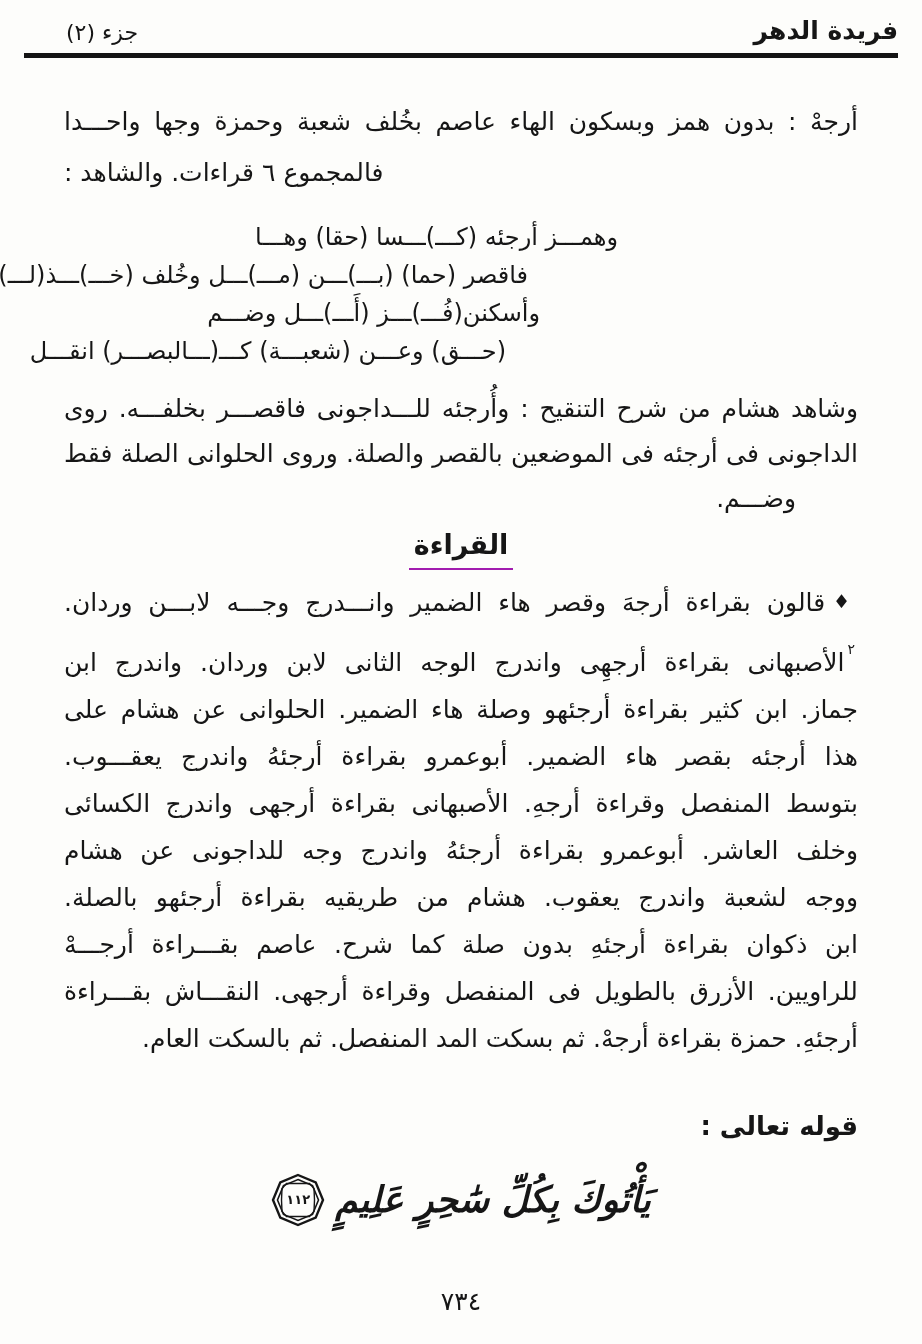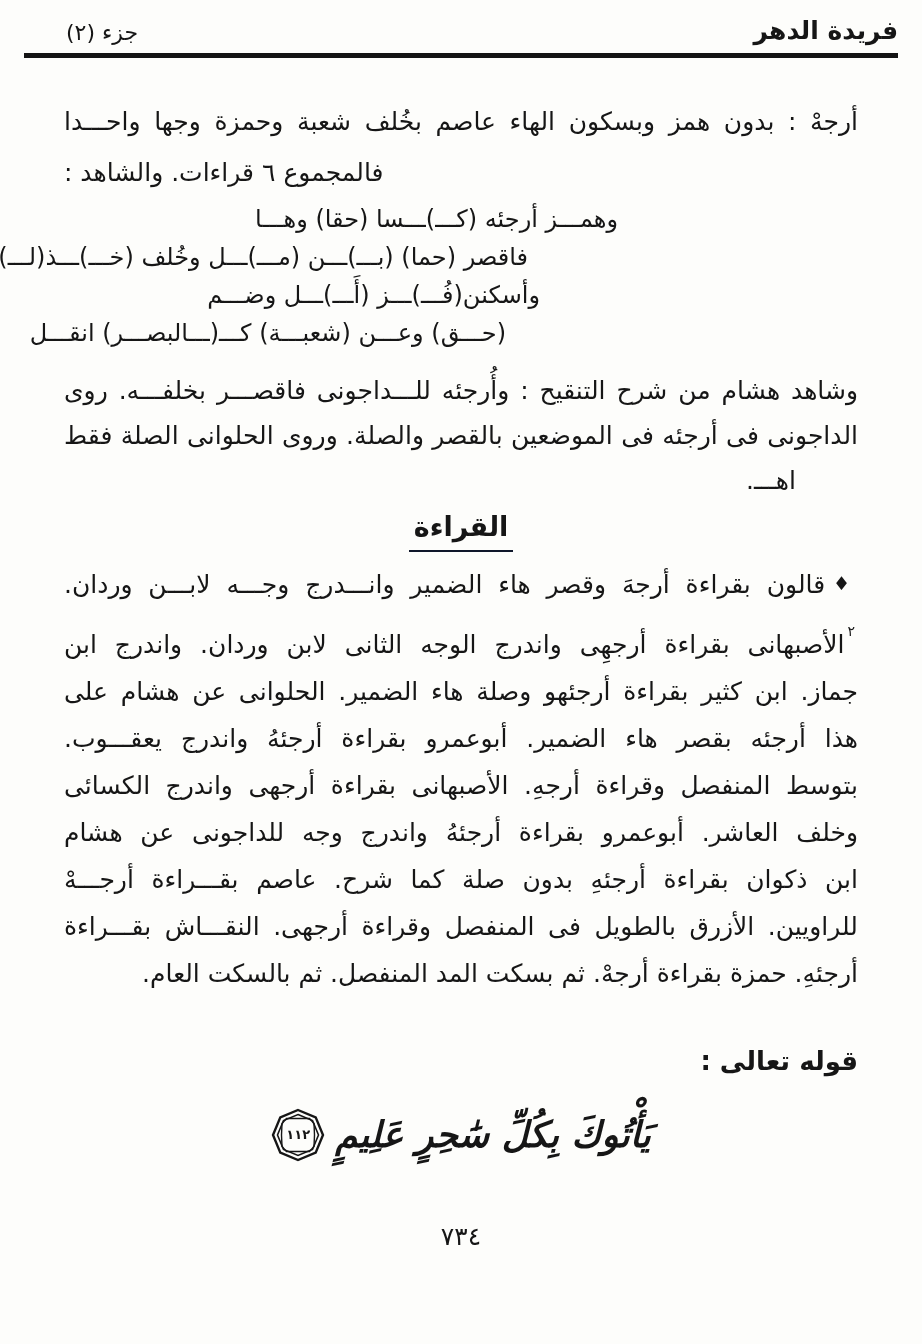--- a/index.html
+++ b/index.html
@@ -25,37 +25,37 @@
   .content{padding:0 64px;}
   .line{font-size:25px;line-height:47px;white-space:normal;}
   .just{text-align:justify;text-align-last:justify;}
   .sup{font-size:14px;vertical-align:17px;padding:0 3px;}
   .bullet{font-size:19px;vertical-align:3px;}
   
   .intro{margin-top:38px;}
   .intro .line{line-height:51px;}
   .intro .line:nth-child(2){text-align:left;padding-left:0;padding-right:335px;text-align-last:auto;white-space:nowrap;}
   
-  .poem{margin-top:2px;}
+  .poem{margin-top:20px;}
   .poem .line{line-height:38px;text-align:right;white-space:nowrap;font-size:24px;}
   .poem .line:nth-child(1){padding-right:240px;}
   .poem .line:nth-child(2){padding-right:330px;}
   .poem .line:nth-child(3){padding-right:318px;}
   .poem .line:nth-child(4){padding-right:352px;}
   
   .note{margin-top:16px;}
   .note .line{line-height:45px;}
   .note .line:nth-child(3){text-align:right;text-align-last:auto;padding-right:62px;}
   
   .section-heading{
     text-align:center;margin-top:4px;line-height:40px;
   }
   .section-heading span{
     display:inline-block;font-size:27px;font-weight:bold;
-    border-bottom:2px solid #0f172a;padding:0 5px 3px 5px;
+    border-bottom:2px solid #a21caf;padding:0 5px 3px 5px;
   }
   
   .qiraah{margin-top:8px;}
   .qiraah .line{line-height:47px;}
   .qiraah .line:last-child{text-align:right;text-align-last:auto;}
   
   .quote-intro{margin-top:44px;text-align:right;font-size:26px;font-weight:bold;line-height:40px;}
   .verse-row{
     margin-top:20px;text-align:center;line-height:66px;height:70px;
   }
@@ -93,34 +93,35 @@
     <div class="poem">
         <div class="line"><span>وهمـــز أرجئه (كـــ)ـــسا (حقا) وهـــا</span></div>
         <div class="line"><span>فاقصر (حما) (بـــ)ـــن (مـــ)ـــل وخُلف (خـــ)ـــذ(لـــ)ـــها</span></div>
         <div class="line"><span>وأسكنن(فُـــ)ـــز (أَـــ)ـــل وضـــم</span></div>
         <div class="line"><span>(حـــق) وعـــن (شعبـــة) كـــ(ـــالبصـــر) انقـــل</span></div>
       </div>
 
     <div class="note">
         <div class="line just"><span>وشاهد هشام من شرح التنقيح : وأُرجئه للـــداجونى فاقصـــر بخلفـــه. روى</span></div>
         <div class="line just"><span>الداجونى فى أرجئه فى الموضعين بالقصر والصلة. وروى الحلوانى الصلة فقط</span></div>
-        <div class="line just"><span>اهـــ.</span></div>
+        <div class="line just"><span>وضـــم.</span></div>
       </div>
 
     <div class="section-heading">
       <span>القراءة</span>
     </div>
 
     <div class="qiraah">
         <div class="line just"><span class="bullet">♦</span><span> قالون بقراءة أرجهَ وقصر هاء الضمير وانـــدرج وجـــه لابـــن وردان.</span></div>
         <div class="line just"><span class="sup">٢</span><span>الأصبهانى بقراءة أرجهِى واندرج الوجه الثانى لابن وردان. واندرج ابن</span></div>
         <div class="line just"><span>جماز. ابن كثير بقراءة أرجئهو وصلة هاء الضمير. الحلوانى عن هشام على</span></div>
         <div class="line just"><span>هذا أرجئه بقصر هاء الضمير. أبوعمرو بقراءة أرجئهُ واندرج يعقـــوب.</span></div>
         <div class="line just"><span>بتوسط المنفصل وقراءة أرجهِ. الأصبهانى بقراءة أرجهى واندرج الكسائى</span></div>
         <div class="line just"><span>وخلف العاشر. أبوعمرو بقراءة أرجئهُ واندرج وجه للداجونى عن هشام</span></div>
+        <div class="line just"><span>ووجه لشعبة واندرج يعقوب. هشام من طريقيه بقراءة أرجئهو بالصلة.</span></div>
         <div class="line just"><span>ابن ذكوان بقراءة أرجئهِ بدون صلة كما شرح. عاصم بقـــراءة أرجـــهْ</span></div>
         <div class="line just"><span>للراويين. الأزرق بالطويل فى المنفصل وقراءة أرجهى. النقـــاش بقـــراءة</span></div>
         <div class="line just"><span>أرجئهِ. حمزة بقراءة أرجهْ. ثم بسكت المد المنفصل. ثم بالسكت العام.</span></div>
       </div>
 
     <div class="quote-intro">قوله تعالى :</div>
 
     <div class="verse-row">
       <span class="verse-text">يَأْتُوكَ بِكُلِّ سَٰحِرٍ عَلِيمٍ</span><span class="rosette">
         <svg viewBox="0 0 54 54" width="54" height="54" aria-hidden="true">

